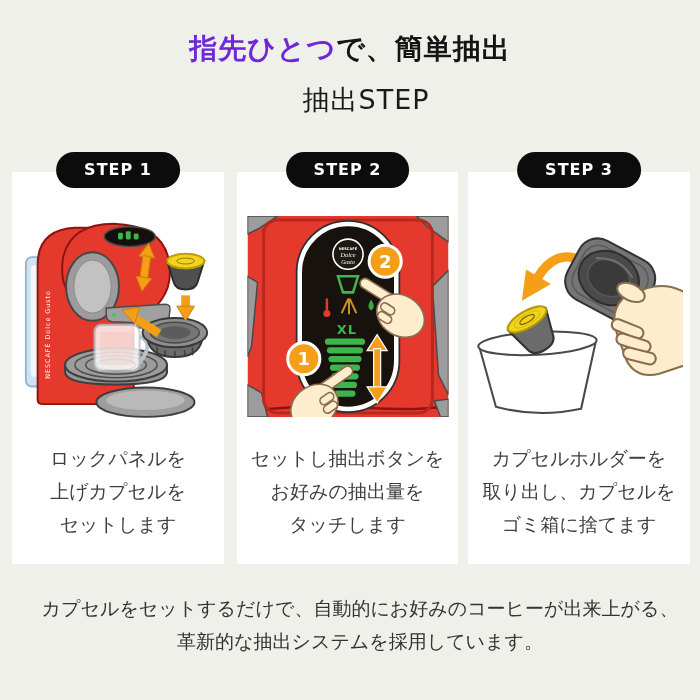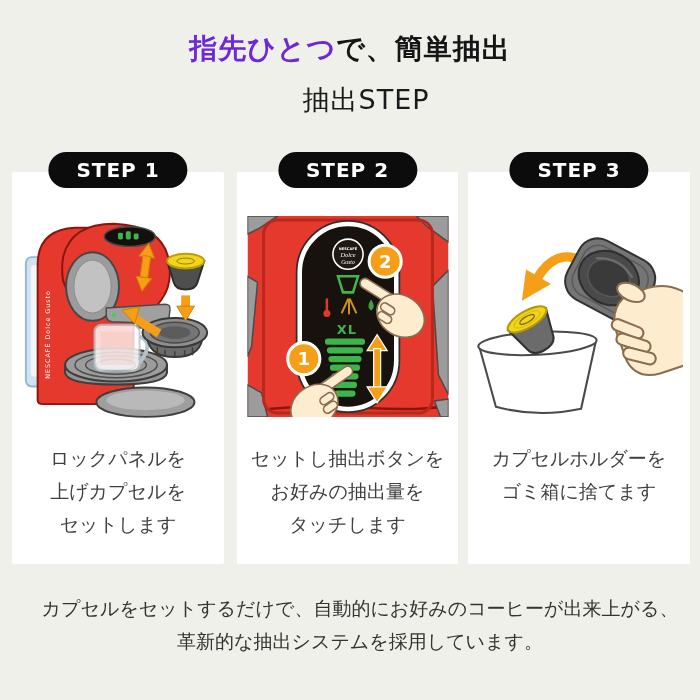--- a/index.html
+++ b/index.html
@@ -12,21 +12,21 @@
     font-size:28px;font-weight:bold;color:#151515;letter-spacing:1px;margin:0;}
   .title .hl{color:#6d28d9;}
   .subtitle{position:absolute;top:82px;left:16px;width:100%;text-align:center;
     font-size:27px;font-weight:normal;color:#1a1a1a;letter-spacing:1px;margin:0;}
   .card{position:absolute;top:172px;height:392px;background:#ffffff;border-radius:2px;}
   .card1{left:12px;width:212px;}
   .card2{left:237px;width:221px;}
   .card3{left:468px;width:222px;}
   .badge{
     position:absolute;top:-20px;left:50%;transform:translateX(-50%);
-    background:#0c0c0c;color:#ffffff;font-weight:bold;font-size:20px;
+    background:#0c0c0c;color:#ffffff;font-weight:bold;font-size:16px;
     letter-spacing:1px;height:36px;line-height:36px;padding:0 28px;
     border-radius:19px;white-space:nowrap;
   }
   .illus{position:absolute;left:50%;transform:translateX(-50%);}
   .illus1{top:28px;}
   .illus2{top:44px;}
   .illus3{top:56px;}
   .caption{position:absolute;top:270px;left:0;width:100%;margin:0;
     text-align:center;font-size:19px;line-height:33px;color:#3f3f3f;}
   .caption span{display:block;font-family:Liberation Serif, serif;}
@@ -253,20 +253,21 @@
       <g fill="#fdeccd" stroke="#8a6d4f" stroke-width="2">
         <path d="M152,64 Q176,50 198,60 L202,62 L202,132 L178,140 Q156,146 146,128 L136,100 Q130,80 142,68 Z"></path>
         <ellipse cx="150" cy="62" rx="14" ry="8" transform="rotate(24 150 62)"></ellipse>
         <rect x="134" y="86" width="32" height="11" rx="5.5" transform="rotate(22 134 86)"></rect>
         <rect x="138" y="100" width="34" height="11" rx="5.5" transform="rotate(18 138 100)"></rect>
         <rect x="144" y="114" width="32" height="11" rx="5.5" transform="rotate(14 144 114)"></rect>
       </g>
     </svg>
     <p class="caption">
       <span>カプセルホルダーを</span>
+      <span>取り出し、カプセルを</span>
       <span>ゴミ箱に捨てます</span>
     </p>
   </section>
 
   <p class="footer">
     <span>カプセルをセットするだけで、自動的にお好みのコーヒーが出来上がる、</span>
     <span>革新的な抽出システムを採用しています。</span>
   </p>
 
 </div>

